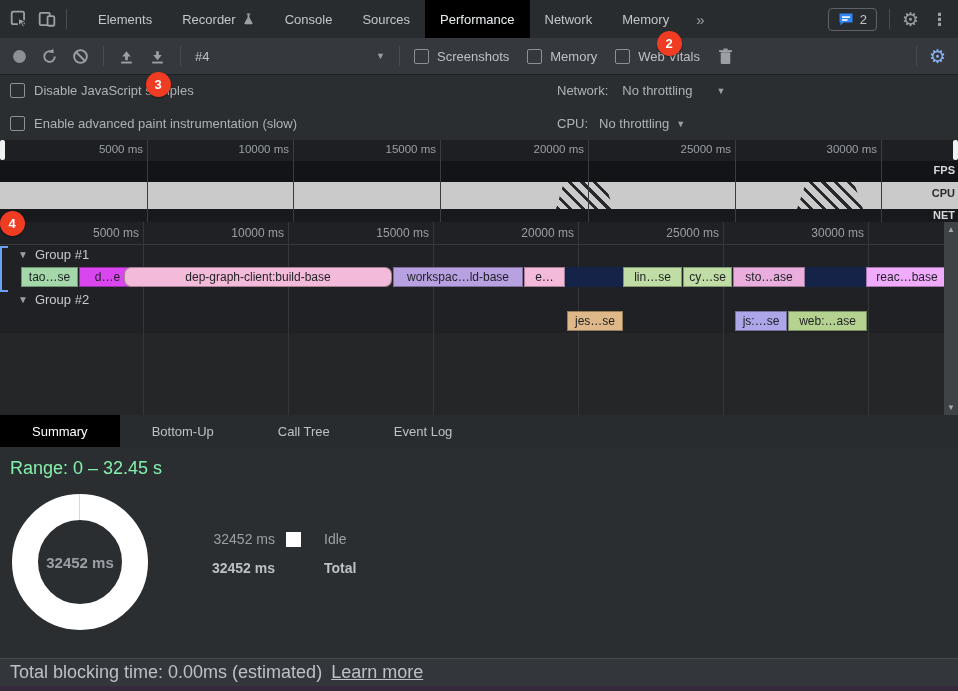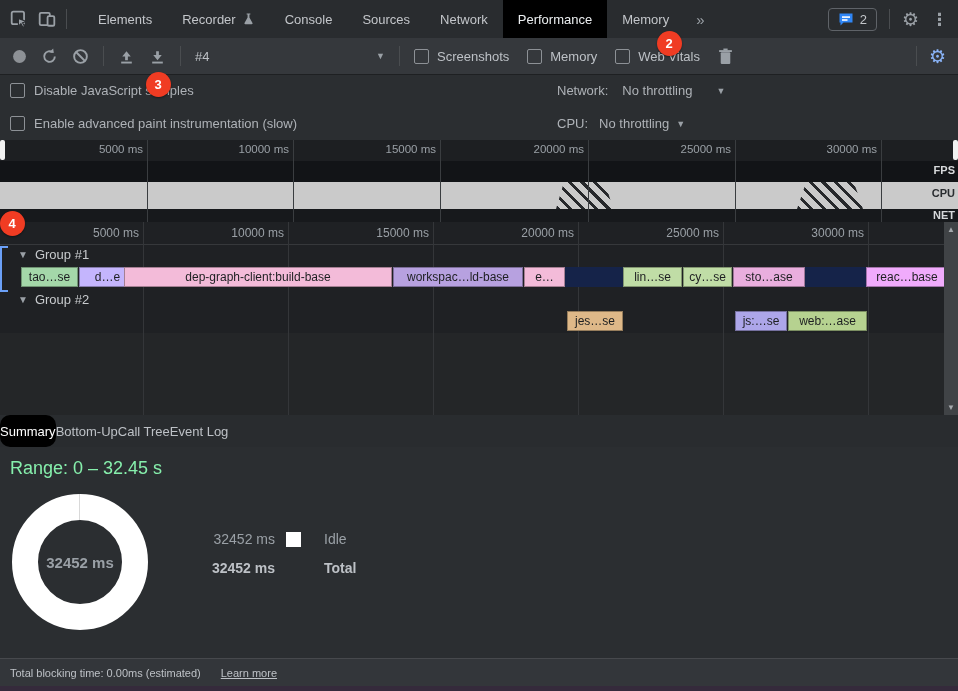--- a/index.html
+++ b/index.html
@@ -62,39 +62,39 @@
   .bars-row{position:absolute;left:0;width:944px;height:20px;z-index:2;}
   .bar{position:absolute;top:0;height:20px;box-sizing:border-box;border:1px solid rgba(0,0,0,.32);
        font-size:12px;color:#1d1f21;display:flex;align-items:center;justify-content:center;
        overflow:hidden;white-space:nowrap;margin-left:20px;}
   .bar.noborder{border:none;}
   #flame-scrollbar{position:absolute;right:0;top:0;width:14px;height:193px;background:#404346;display:flex;flex-direction:column;justify-content:space-between;align-items:center;z-index:4;}
   .scroll-arrow{font-size:8px;color:#a5a9ad;padding:3px 0;}
 
   
   #bottom-tabs{left:0;top:415px;width:958px;height:32px;background:#292c2f;border-bottom:1px solid #1a1c1e;display:flex;align-items:stretch;}
-  .btab{display:flex;align-items:center;padding:0 0;color:#bdc1c6;border-radius:10px;}
+  .btab{display:flex;align-items:center;padding:0 32px;color:#bdc1c6;}
   .btab.selected{background:#000;color:#fff;}
 
   
   #summary{left:0;top:447px;width:958px;height:211px;background:#2b2e31;}
   #range-label{position:absolute;left:10px;top:11px;font-size:18px;color:#86efac;}
   #donut{position:absolute;left:12px;top:47px;width:84px;height:84px;border:26px solid #ffffff;border-radius:50%;}
   #donut-seam{position:absolute;left:79px;top:47px;width:1px;height:26px;background:#d9d9d9;}
   #donut-value{position:absolute;left:12px;top:47px;width:136px;height:136px;display:flex;align-items:center;justify-content:center;font-weight:bold;font-size:15px;color:#9aa0a6;}
   #legend{position:absolute;left:180px;top:84px;display:flex;flex-direction:column;gap:13px;}
   .legend-row{display:flex;align-items:center;gap:11px;font-size:14px;color:#9aa0a6;}
   .legend-val{width:95px;text-align:right;}
   .legend-swatch{width:15px;height:15px;}
   .legend-label{margin-left:12px;}
   .legend-row.bold{font-weight:bold;color:#bdc1c6;}
   .legend-row.bold .legend-swatch{visibility:hidden;}
 
   
-  #footer{left:0;top:658px;width:958px;height:28px;background:#33363a;border-top:1px solid #47494d;display:flex;align-items:center;padding:0 10px;box-sizing:border-box;font-size:11px;color:#bdc1c6;gap:11px;}
+  #footer{left:0;top:658px;width:958px;height:28px;background:#33363a;border-top:1px solid #47494d;display:flex;align-items:center;padding:0 10px;box-sizing:border-box;font-size:18px;color:#bdc1c6;}
   #footer a{color:#bdc1c6;text-decoration:underline;margin-left:9px;}
   #window-strip{left:0;top:686px;width:958px;height:5px;background:#352a3b;}
 
   
   .badge{position:absolute;width:25px;height:25px;border-radius:50%;background:#f03c23;color:#fff;
          font-weight:bold;font-size:13px;display:flex;align-items:center;justify-content:center;
          z-index:50;box-shadow:0 1px 2px rgba(0,0,0,.4);}
 </style>
 </head>
 <body>
@@ -128,25 +128,25 @@
               <path d="M5 1 h4 v1.2 h-1 v3.1 l3.3 5.9 a1 1 0 0 1 -.9 1.5 h-6.8 a1 1 0 0 1 -.9-1.5 l3.3-5.9 v-3.1 h-1 z" fill="#9aa0a6"></path>
             </svg>
           </span>
         </div>
         <div class="top-tab">
           <span>Console</span>
         </div>
         <div class="top-tab">
           <span>Sources</span>
         </div>
-        <div class="top-tab">
-          <span>Network</span>
-        </div>
         <div class="top-tab selected">
           <span>Performance</span>
+        </div>
+        <div class="top-tab">
+          <span>Network</span>
         </div>
         <div class="top-tab">
           <span>Memory</span>
         </div>
       </div>
     <div id="tab-more">»</div>
     <div id="right-cluster">
       <div id="msg-btn">
         <span>
           <svg width="16" height="15" viewBox="0 0 16 15">
@@ -295,22 +295,22 @@
         <div class="tick-label" style="left: 790px;">30000 ms</div>
       </div>
     <div id="flame-ruler-line"></div>
     <div id="group1-bracket"></div>
     <div class="group-header" style="top:25px;left:18px;">
       <span class="group-caret">▼</span>
       <span>Group #1</span>
     </div>
     <div id="bars1" class="bars-row" style="top:45px;">
         <div class="bar" style="left: 1px; width: 57px; background: rgb(164, 215, 169);">tao…se</div>
-        <div class="bar" style="left: 59px; width: 57px; background: #c4b5fd;">d…e</div>
-        <div class="bar" style="left: 104px; width: 268px; background: rgb(243, 187, 217);">dep-graph-client:build-base</div>
+        <div class="bar" style="left: 59px; width: 57px; background: #d946ef;">d…e</div>
+        <div class="bar" style="left: 104px; width: 268px; background: rgb(243, 187, 217); border-radius: 7px;">dep-graph-client:build-base</div>
         <div class="bar" style="left: 373px; width: 130px; background: rgb(183, 161, 224);">workspac…ld-base</div>
         <div class="bar" style="left: 504px; width: 41px; background: rgb(243, 187, 217);">e…</div>
         <div class="bar noborder" style="left: 545px; width: 58px; background: rgb(21, 35, 73);"></div>
         <div class="bar" style="left: 603px; width: 59px; background: rgb(192, 221, 166);">lin…se</div>
         <div class="bar" style="left: 663px; width: 49px; background: rgb(192, 221, 166);">cy…se</div>
         <div class="bar" style="left: 713px; width: 72px; background: rgb(233, 174, 222);">sto…ase</div>
         <div class="bar noborder" style="left: 785px; width: 61px; background: rgb(21, 35, 73);"></div>
         <div class="bar" style="left: 846px; width: 82px; background: #f0abfc;">reac…base</div>
         <div class="bar" style="left: 929px; width: 15px; background: rgb(138, 216, 203);"></div>
       </div>

